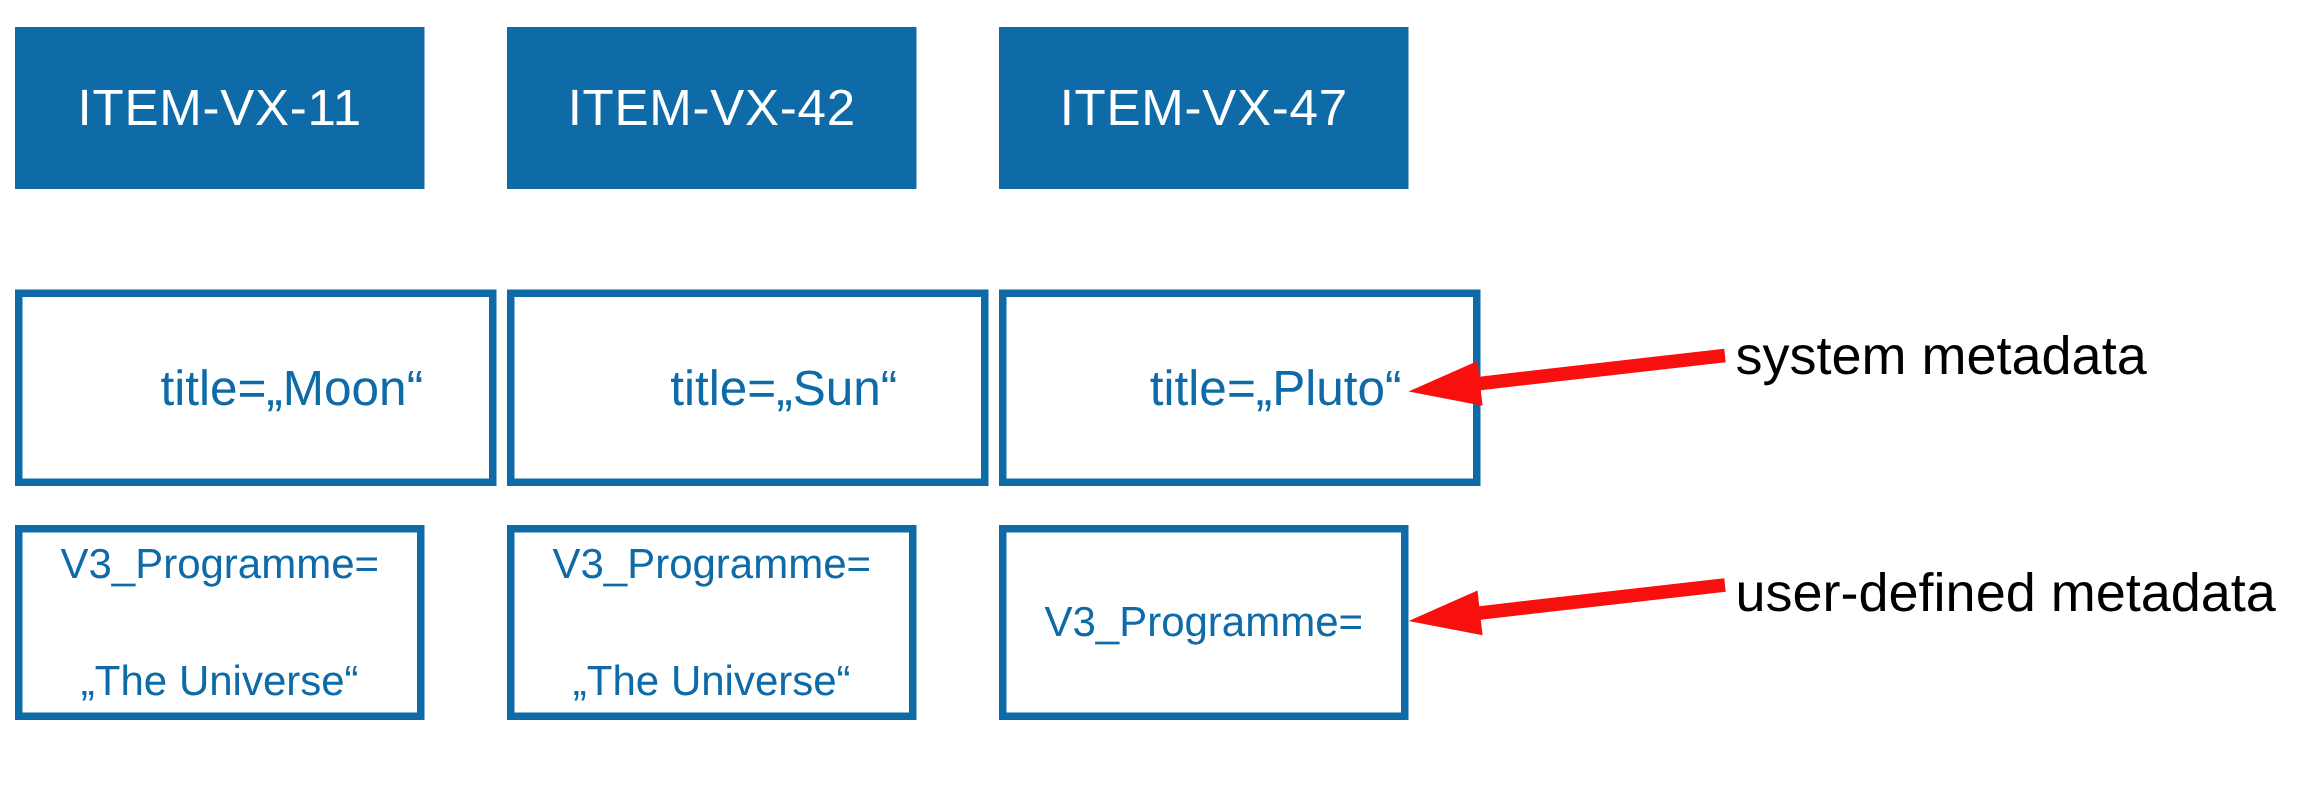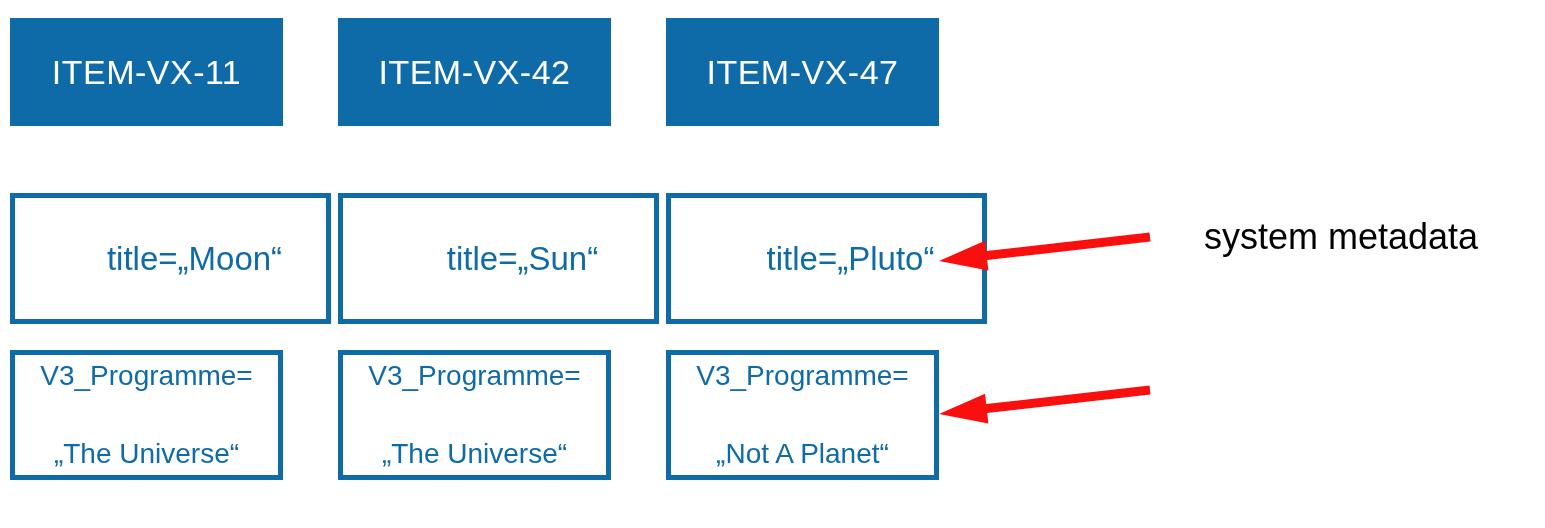--- a/index.html
+++ b/index.html
@@ -68,21 +68,21 @@
     gap: 42px;
   }
   .annotation {
     position: absolute;
     left: 1157px;
     color: var(--ink);
     font-size: 36px;
     line-height: 42px;
     white-space: nowrap;
   }
-  .annotation-system { top: 216px; margin-left: 47px; }
+  .annotation-system { top: 216px; }
   .annotation-user { top: 374px; }
 
   .arrow-layer {
     position: absolute;
     top: 0;
     left: 0;
     width: 1545px;
     height: 528px;
     pointer-events: none;
   }
@@ -121,24 +121,24 @@
 
   <div class="col col-2">
     <div class="item-header">
       <span>ITEM-VX-47</span>
     </div>
     <div class="sys-box">
       <span>title=„Pluto“</span>
     </div>
     <div class="user-box">
       <span>V3_Programme=</span>
-      <span>„Not A Planet“</span>
     </div>
   </div>
 
   <svg class="arrow-layer" viewBox="0 0 1545 528">
     <polygon class="arrow" points="939,261 988.4,270.5 987.2,260.1 1150.5,241.5 1149.5,232.5 986.2,251.1 985,240.7"></polygon>
     <polygon class="arrow" transform="translate(0,153)" points="939,261 988.4,270.5 987.2,260.1 1150.5,241.5 1149.5,232.5 986.2,251.1 985,240.7"></polygon>
   </svg>
 
   <div class="annotation annotation-system">system metadata</div>
+  <div class="annotation annotation-user">user-defined metadata</div>
 
 </div>
 
 </body></html>

